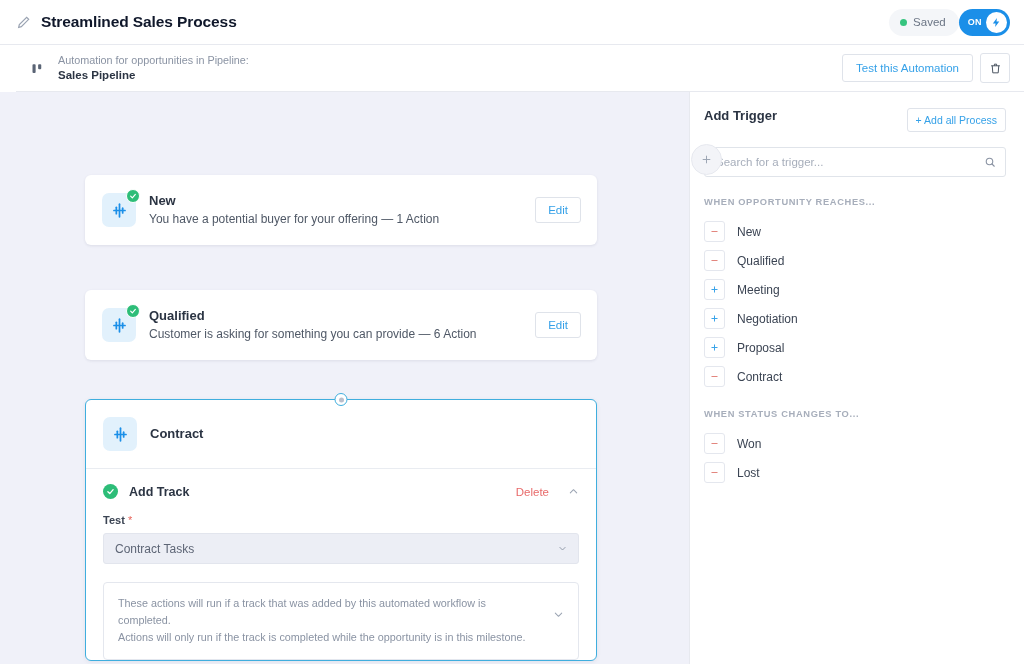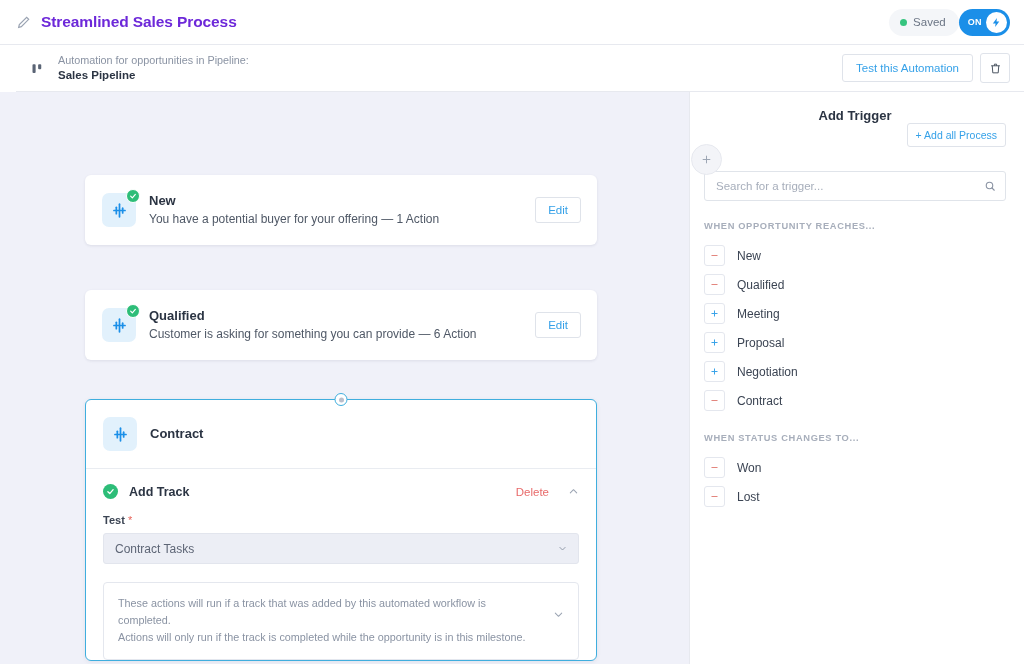--- a/index.html
+++ b/index.html
@@ -22,21 +22,21 @@
   }
   .pencil-icon {
     width: 16px; height: 16px;
     flex: 0 0 auto;
     margin-right: 9px;
     color: #9aa3b2;
   }
   .page-title {
     font-size: 15.5px;
     font-weight: bold;
-    color: #6d28d9;
+    color: #0f172a;
     letter-spacing: -0.1px;
   }
   .titlebar-right {
     margin-left: auto;
     display: flex;
   }
   .saved-pill {
     display: flex; align-items: center; gap: 6px;
     background: #f4f6f9;
     border-radius: 14px;
@@ -255,21 +255,21 @@
     padding: 12px 14px 13px 14px;
     display: flex;
     align-items: flex-start;
   }
   .actions-box-text { flex: 1; }
   .actions-title { font-size: 12px; font-weight: bold; color: #2b3443; margin-bottom: 5px; }
   .actions-desc { font-size: 10.8px; color: #8a93a3; line-height: 1.55; }
   .actions-chev { width: 11px; height: 11px; color: #9aa3b2; margin-top: 14px; margin-left: 12px; flex: 0 0 auto; cursor: pointer; }
 
   
-  .panel-head { display: flex; align-items: center; margin-bottom: 24px; flex-direction: column; }
+  .panel-head { display: flex; align-items: flex-start; margin-bottom: 15px; }
   .panel-title { font-size: 13px; font-weight: bold; color: #2b3443; }
   .btn-add-all {
     margin-left: auto;
     font-size: 10.5px;
     color: #35a1e8;
     background: #ffffff;
     border: 1px solid #dfe3ea;
     border-radius: 3px;
     padding: 5px 8px;
     cursor: pointer;
@@ -538,29 +538,29 @@
           </svg>
       </span>
       <span class="tr-label">Meeting</span>
     </div>
     <div class="trigger-row">
       <span class="tr-btn plus">
         <svg viewBox="0 0 24 24" fill="none" stroke="currentColor" stroke-width="2.6" stroke-linecap="round">
             <path d="M12 5v14M5 12h14"></path>
           </svg>
       </span>
+      <span class="tr-label">Negotiation</span>
+    </div>
+    <div class="trigger-row">
+      <span class="tr-btn plus">
+        <svg viewBox="0 0 24 24" fill="none" stroke="currentColor" stroke-width="2.6" stroke-linecap="round">
+            <path d="M12 5v14M5 12h14"></path>
+          </svg>
+      </span>
       <span class="tr-label">Proposal</span>
-    </div>
-    <div class="trigger-row">
-      <span class="tr-btn plus">
-        <svg viewBox="0 0 24 24" fill="none" stroke="currentColor" stroke-width="2.6" stroke-linecap="round">
-            <path d="M12 5v14M5 12h14"></path>
-          </svg>
-      </span>
-      <span class="tr-label">Negotiation</span>
     </div>
     <div class="trigger-row">
       <span class="tr-btn minus">
         <svg viewBox="0 0 24 24" fill="none" stroke="currentColor" stroke-width="2.6" stroke-linecap="round">
             <path d="M5 12h14"></path>
           </svg>
       </span>
       <span class="tr-label">Contract</span>
     </div>
 

